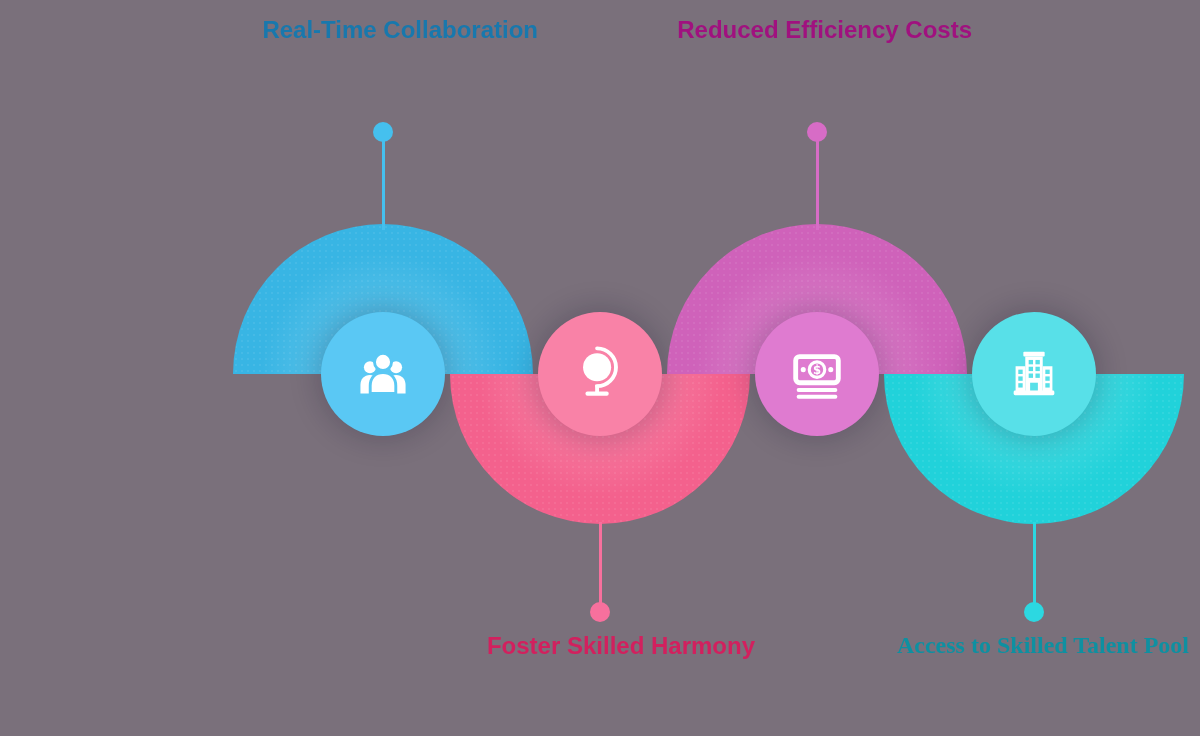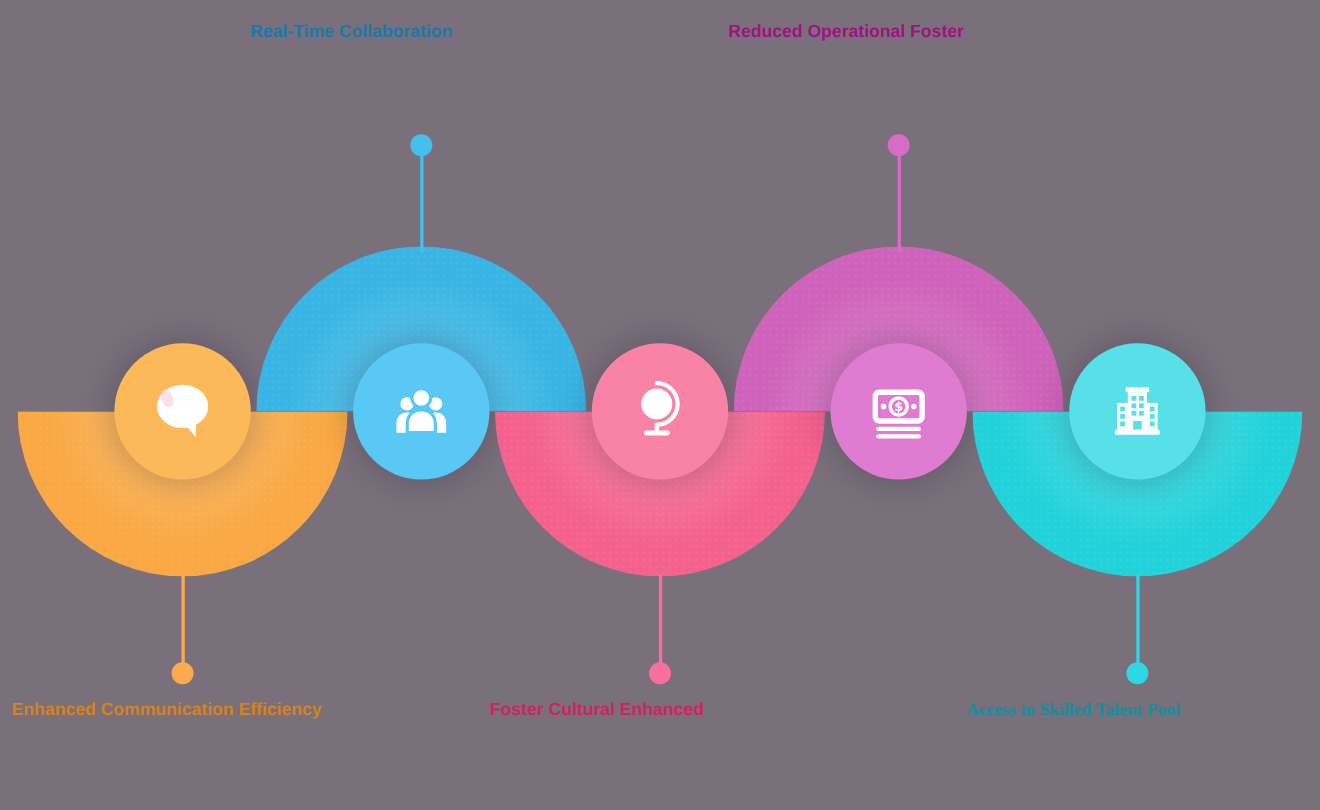--- a/index.html
+++ b/index.html
@@ -83,47 +83,34 @@
     display: flex;
     align-items: center;
     justify-content: center;
   }
   .icon-circle svg { display: block; }
 
   .label {
     position: absolute;
     left: 5px;
     width: 310px;
-    text-align: left;
-    font-size: 16px;
+    text-align: right;
+    font-size: 24px;
     font-weight: bold;
     line-height: 31px;
     color: var(--label);
   }
   .item.up .label   { top: 14px; }
   .item.down .label { top: 630px; }
 </style>
 </head>
 <body style="background: rgb(122, 112, 123);">
 
 <div class="canvas" style="background: rgb(122, 112, 123);">
 
-  <div class="item item-1 down" style="--dome: #f9a843; --circle: #fcb95a; --accent: #fbaa4e; --label: #d9831f;">
-    <div class="dome"></div>
-    <div class="connector"></div>
-    <div class="dot"></div>
-    <div class="icon-circle">
-      <svg width="62" height="62" viewBox="0 0 64 64">
-        <ellipse cx="32" cy="27.3" rx="24" ry="20.3" fill="#ffffff"></ellipse>
-        <path d="M35 45 h9.5 v11.3 z" fill="#ffffff"></path>
-        <ellipse cx="17.5" cy="20" rx="5.5" ry="8.5" fill="#f9d8e2" opacity="0.8" transform="rotate(-25 17.5 20)"></ellipse>
-      </svg>
-    </div>
-    <div class="label">Enhanced Communication Efficiency</div>
-  </div>
 
   <div class="item item-2 up" style="--dome: #38b5e4; --circle: #5ac8f4; --accent: #45c0ee; --label: #1878ad;">
     <div class="dome"></div>
     <div class="connector"></div>
     <div class="dot"></div>
     <div class="icon-circle">
       <svg width="62" height="62" viewBox="0 0 64 64">
         <g fill="#ffffff">
           <circle cx="18.5" cy="25" r="6.2"></circle>
           <path d="M18.5 33c-6 0-9.8 4.3-9.8 10.4V52h19.6v-8.6C28.3 37.3 24.5 33 18.5 33Z"></path>
@@ -142,39 +129,39 @@
     <div class="connector"></div>
     <div class="dot"></div>
     <div class="icon-circle">
       <svg width="62" height="62" viewBox="0 0 64 64">
         <circle cx="29" cy="25" r="14.5" fill="#ffffff"></circle>
         <path d="M29 5.5 A19.5 19.5 0 0 1 29 44.5" fill="none" stroke="#ffffff" stroke-width="4" stroke-linecap="round"></path>
         <rect x="27" y="43" width="4" height="8" fill="#ffffff"></rect>
         <rect x="17" y="50" width="24" height="4.5" rx="2" fill="#ffffff"></rect>
       </svg>
     </div>
-    <div class="label">Foster Cultural Enhanced</div>
+    <div class="label">Foster Skilled Harmony</div>
   </div>
 
   <div class="item item-4 up" style="--dome: #cf62ba; --circle: #df7bd0; --accent: #d76cc6; --label: #a0117f;">
     <div class="dome"></div>
     <div class="connector"></div>
     <div class="dot"></div>
     <div class="icon-circle">
       <svg width="62" height="62" viewBox="0 0 64 64">
         <rect x="10" y="14" width="44" height="27" rx="4" fill="none" stroke="#ffffff" stroke-width="5"></rect>
         <circle cx="32" cy="27.5" r="8" fill="none" stroke="#ffffff" stroke-width="3.2"></circle>
         <text x="32" y="32" text-anchor="middle" font-size="12" font-weight="bold" fill="#ffffff" font-family="DejaVu Sans, sans-serif">$</text>
         <circle cx="17.8" cy="27.5" r="2.6" fill="#ffffff"></circle>
         <circle cx="46.2" cy="27.5" r="2.6" fill="#ffffff"></circle>
         <rect x="11" y="46.5" width="42" height="4" rx="2" fill="#ffffff"></rect>
         <rect x="11" y="53.5" width="42" height="4" rx="2" fill="#ffffff"></rect>
       </svg>
     </div>
-    <div class="label">Reduced Operational Foster</div>
+    <div class="label">Reduced Efficiency Costs</div>
   </div>
 
   <div class="item item-5 down" style="--dome: #21d2da; --circle: #58e0e8; --accent: #2cd8e1; --label: #0e90a1;">
     <div class="dome"></div>
     <div class="connector"></div>
     <div class="dot"></div>
     <div class="icon-circle">
       <svg width="62" height="62" viewBox="0 0 64 64">
         <g fill="#ffffff">
           <rect x="21" y="9" width="22" height="5" rx="1"></rect>

